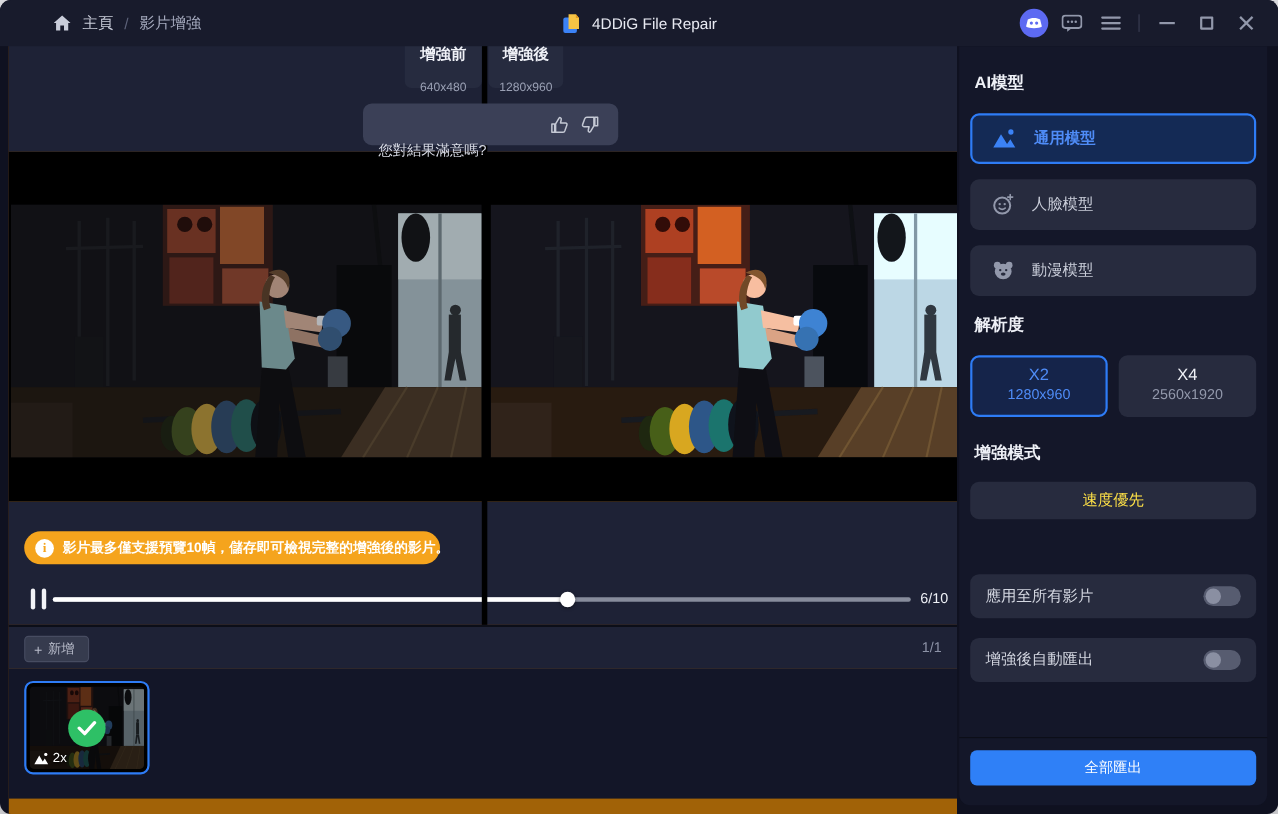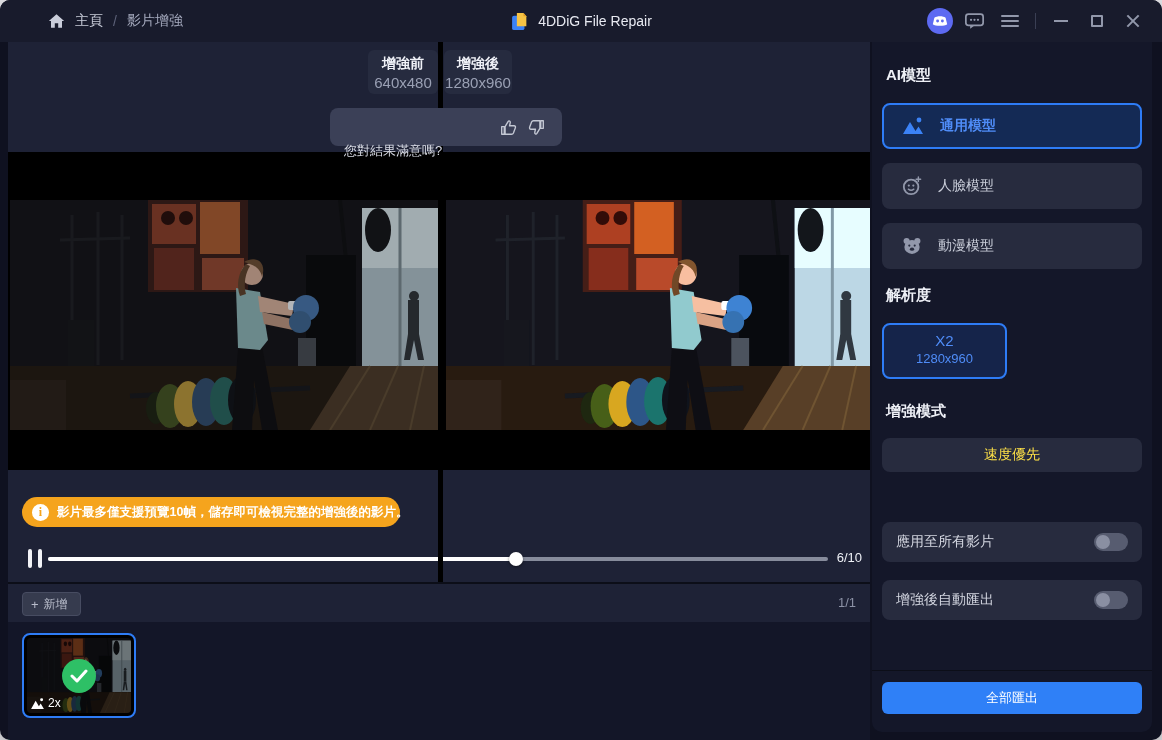--- a/index.html
+++ b/index.html
@@ -18,35 +18,35 @@
   .tb-btn { width:30px; height:30px; display:flex; align-items:center; justify-content:center; cursor:pointer; border-radius:6px; }
   .tb-sep { width:1px; height:16px; background:#3a3f54; margin:0 4px; }
   .glyph-min { width:14px; height:0; border-top:2px solid #9298ab; }
   .glyph-max { width:12px; height:12px; border:2px solid #9298ab; border-radius:1px; }
   .glyph-close { position:relative; width:14px; height:14px; }
   .glyph-close::before,.glyph-close::after { content:""; position:absolute; left:-1px; top:6px; width:16px; height:2px; background:#9298ab; }
   .glyph-close::before { transform:rotate(45deg); } .glyph-close::after { transform:rotate(-45deg); }
   .discord-badge { width:26px; height:26px; border-radius:50%; background:#5d6af2; display:flex; align-items:center; justify-content:center; }
 
   
-  .main { position:absolute; left:8px; top:42px; width:862px; bottom:0; background:#86efac; }
+  .main { position:absolute; left:8px; top:28px; width:862px; bottom:0; background:#a16207; }
   .strip-top { position:absolute; left:0; top:0; width:100%; height:110px; background:#1e2236; }
   .video-area { position:absolute; left:0; top:110px; width:100%; height:318px; background:#000; }
   .frame { position:absolute; top:48px; height:230px; overflow:hidden; background:#0a0a0d; }
   .frame.before { left:2px; width:428px; }
   .frame.after { left:438px; width:424px; }
   .frame svg.scene { width:100%; height:100%; display:block; }
   .frame.before svg.scene { filter:brightness(.82) saturate(.85) blur(.4px); }
   .frame.after svg.scene { filter:brightness(1.18) saturate(1.12) contrast(1.04); }
 
   .center-divider { position:absolute; left:430px; top:0; width:5px; height:540px; background:#000; z-index:5; }
 
   .compare-tab { position:absolute; top:8px; height:44px; background:#262b3f; border-radius:6px; text-align:center; padding-top:5px; z-index:6; }
   .compare-tab .t { font-size:14px; font-weight:bold; color:#f0f2f8; }
-  .compare-tab .r { font-size:15px; color:#9aa0b4; margin-top:1px; }
+  .compare-tab .r { font-size:11px; color:#9aa0b4; margin-top:15px; }
   .tab-before { left:360px; width:70px; }
   .tab-after { left:436px; width:68px; }
 
   .feedback-toast { position:absolute; left:322px; top:66px; width:232px; height:38px; background:#3b4057; border-radius:8px; display:flex; align-items:center; padding:0 14px; z-index:6; }
   .feedback-toast .q { font-size:13px; color:#d9dce6; flex:1;margin-top:48px; }
   .thumb-ic { width:24px; height:24px; display:flex; align-items:center; justify-content:center; cursor:pointer; margin-left:4px; }
 
   .strip-bottom { position:absolute; left:0; top:428px; width:100%; height:112px; background:#1e2236; }
   .notice { position:absolute; left:14px; top:27px; width:378px; height:30px; background:#f5a41d; border-radius:16px; display:flex; align-items:center; padding:0 10px; gap:8px; }
   .notice .txt { font-size:12.5px; font-weight:bold; color:#fff; white-space:nowrap; }
@@ -333,20 +333,24 @@
           <ellipse cx="11" cy="13.5" rx="2.4" ry="1.7" fill="#272b3e"></ellipse>
         </svg>
       <span>動漫模型</span>
     </div>
 
     <div class="sb-heading" style="top:244px">解析度</div>
     <div class="res-btn selected" style="left:10px; top:281px">
       <div class="rl">X2</div>
       <div class="rs">1280x960</div>
     </div>
+    <div class="res-btn" style="left:145px; top:281px">
+      <div class="rl">X4</div>
+      <div class="rs">2560x1920</div>
+    </div>
 
     <div class="sb-heading" style="top:360px">增強模式</div>
     <div class="seg" style="top:396px">
       <div class="opt">速度優先</div>
     </div>
 
     <div class="toggle-card" style="top:480px">
       <span class="tl">應用至所有影片</span>
       <span class="switch">
           <span class="kn"></span>

